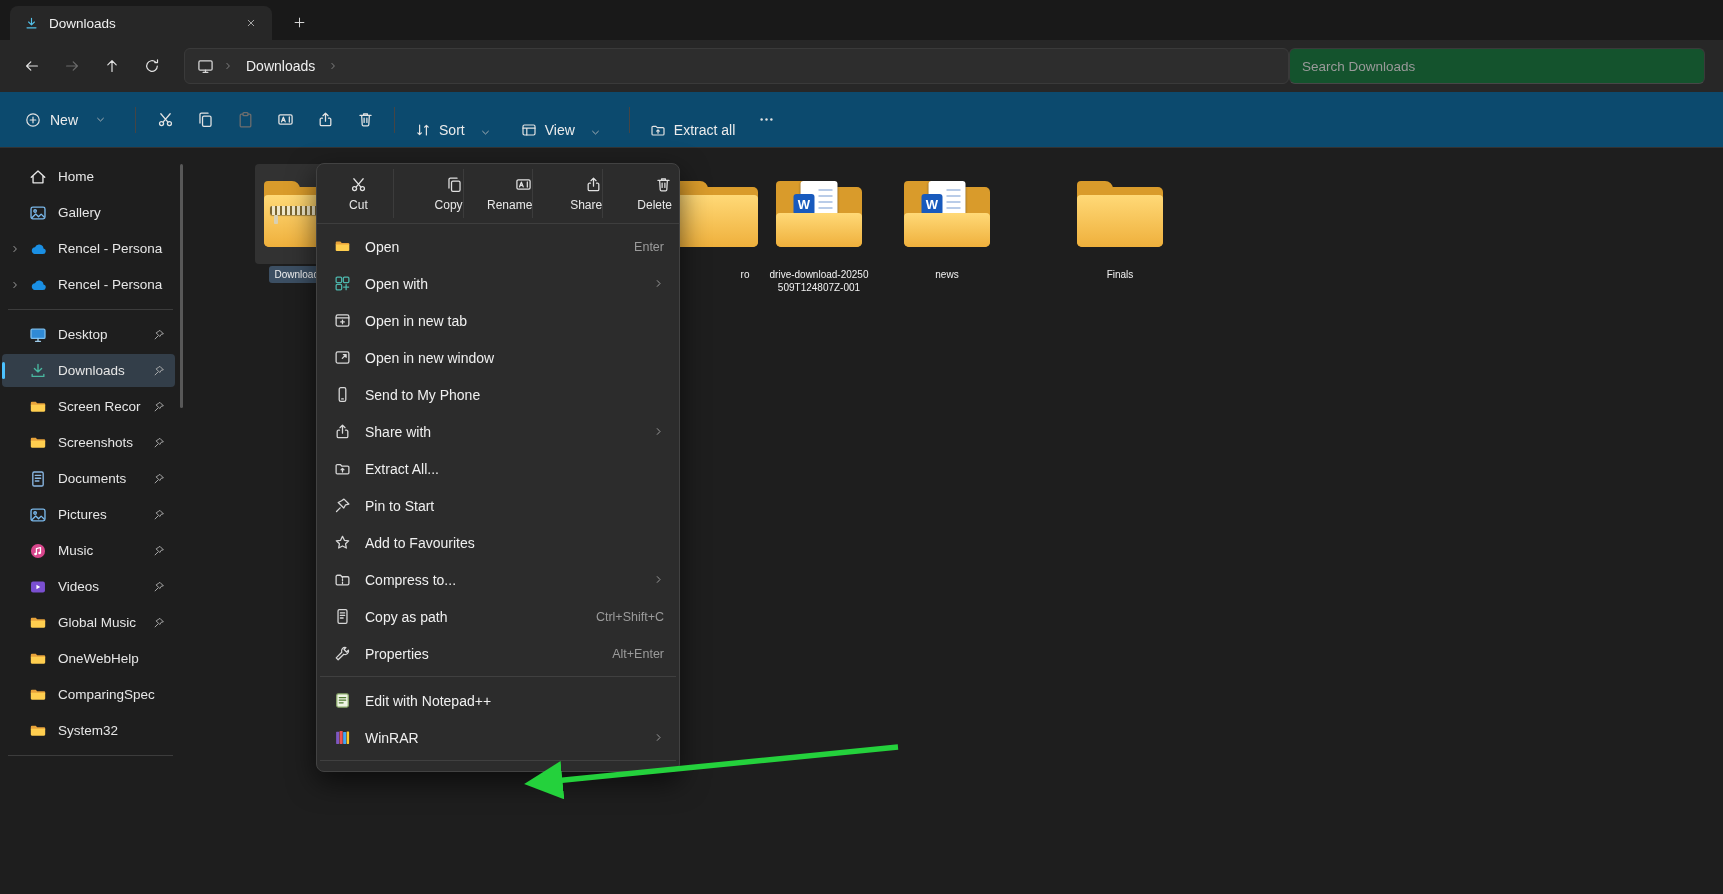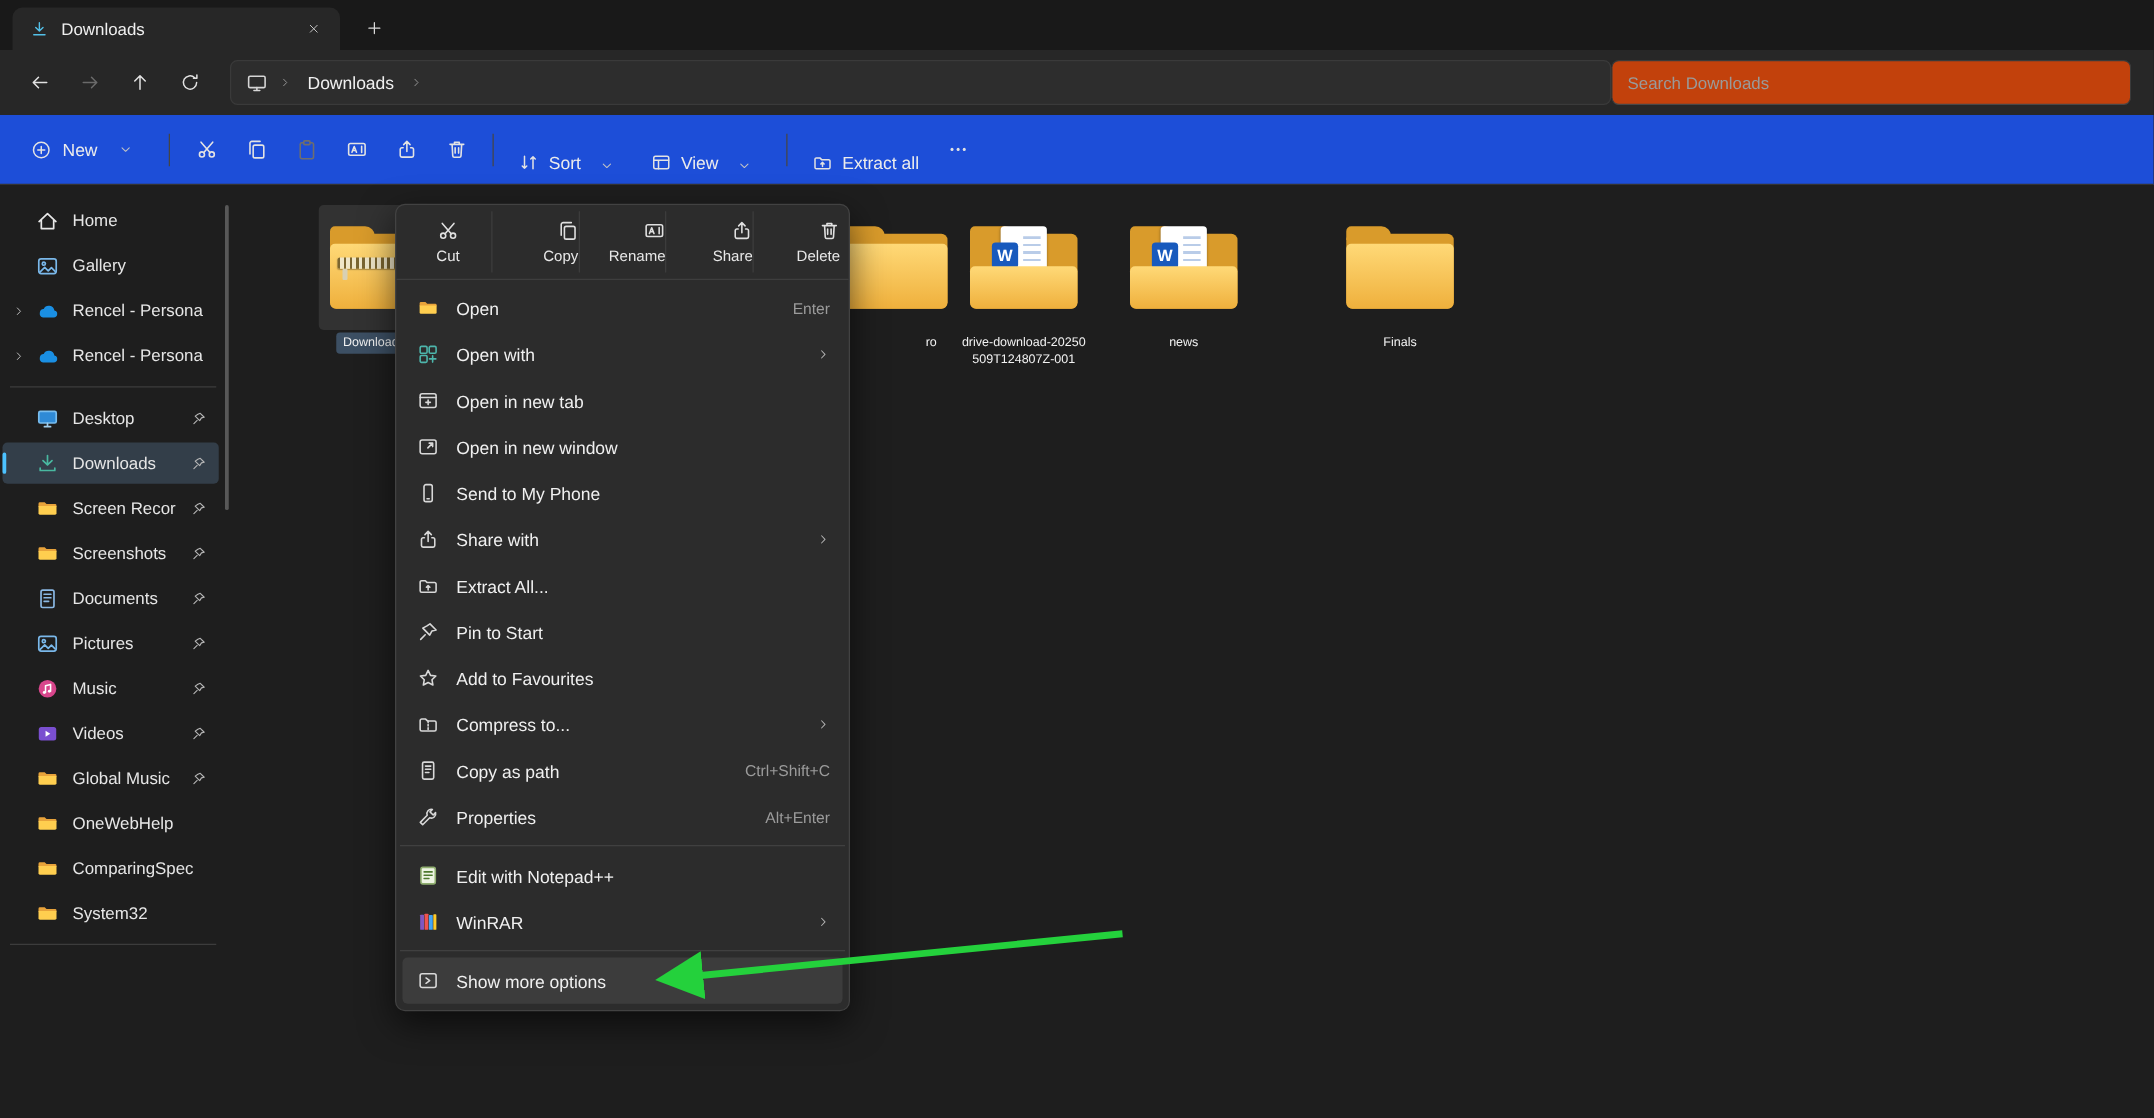--- a/index.html
+++ b/index.html
@@ -26,26 +26,26 @@
   .navbar { height:52px; background:#272727; display:flex; align-items:center; padding:0 18px 0 14px; }
   .nav-btn { width:36px; height:34px; display:grid; place-items:center; border-radius:4px; color:#e2e2e2; margin-right:4px; }
   .nav-btn.disabled { color:#6a6a6a; }
   .addressbar { flex:1; height:36px; margin-left:10px; background:#2d2d2d; border:1px solid #3a3a3a;
                 border-radius:6px; display:flex; align-items:center; gap:9px; padding:0 12px; }
   .bc-ic { color:#d6d6d6; }
   .bc-ic .ic { width:17px; height:17px; }
   .bc-chev { color:#9a9a9a; }
   .bc-chev .ic { width:10px; height:10px; }
   .bc-item { color:#f0f0f0; font-size:14px; padding:2px 4px; border-radius:4px; }
-  .search { width:416px; height:36px; margin-left:0; background:#c2410c; border:1px solid #3a3a3a;
+  .search { width:416px; height:36px; margin-left:0; background:#14532d; border:1px solid #3a3a3a;
             border-bottom-color:#474747; border-radius:6px; color:#e8e8e8; padding:0 12px; font-size:13.5px; outline:none; }
   .search::placeholder { color:#9a9a9a; }
 
   
-  .toolbar { height:56px; background:#1d4ed8; border-bottom:1px solid #333; display:flex; align-items:center; padding:0 12px; }
+  .toolbar { height:56px; background:#0c4a6e; border-bottom:1px solid #333; display:flex; align-items:center; padding:0 12px; }
   .ti { display:grid; place-items:center; color:#e3e3e3; }
   .ti.chev .ic { width:11px; height:11px; }
   .tb-new { display:flex; align-items:center; gap:9px; height:36px; padding:0 13px; border-radius:4px; color:#ececec; }
   .tb-sep { width:1px; height:26px; background:#454545; margin:0 9px; }
   .tb-group { display:flex; align-items:center; }
   .tb-ico { width:40px; height:36px; display:grid; place-items:center; border-radius:4px; }
   .tb-ico.disabled .ti { color:#6e6e6e; }
   .tb-ico .ic { width:17px; height:17px; }
   .tb-lbl { display:flex; align-items:flex-end; gap:8px; height:36px; padding:0 11px; border-radius:4px; color:#ececec; }
 
@@ -938,31 +938,20 @@
         <span class="mi-lb">WinRAR</span>
         <span class="mi-ch">
           <svg class="ic" viewBox="0 0 16 16" aria-hidden="true">
             <g fill="none" stroke="currentColor" stroke-width="1.2" stroke-linecap="round" stroke-linejoin="round">
               <path d="M6.2 3.8L10.2 8l-4 4.2"></path>
             </g>
           </svg>
         </span>
       </div>
       <div class="ctx-sep"></div>
-      <div class="mi hl">
-        <span class="mi-ic">
-          <svg class="ic" viewBox="0 0 16 16" aria-hidden="true">
-            <g fill="none" stroke="currentColor" stroke-width="1.2" stroke-linecap="round" stroke-linejoin="round">
-              <rect x="2" y="2.8" width="12" height="10.4" rx="1.5"></rect>
-              <path d="M6.4 6l2.8 2-2.8 2"></path>
-            </g>
-          </svg>
-        </span>
-        <span class="mi-lb">Show more options</span>
-      </div>
     </div>
 </div>
 
 <svg class="annot-arrow" width="410" height="70" viewBox="0 0 410 70">
   <defs>
     <marker id="ah" markerWidth="7" markerHeight="7" refX="5.2" refY="3.5" orient="auto">
       <path id="arrow-head" d="M0 0L7 3.5 0 7z" fill="#24d13c"></path>
     </marker>
   </defs>
   <line id="arrow-line" x1="400" y1="14" x2="36" y2="50" stroke="#24d13c" stroke-width="5.5" marker-end="url(#ah)"></line>

